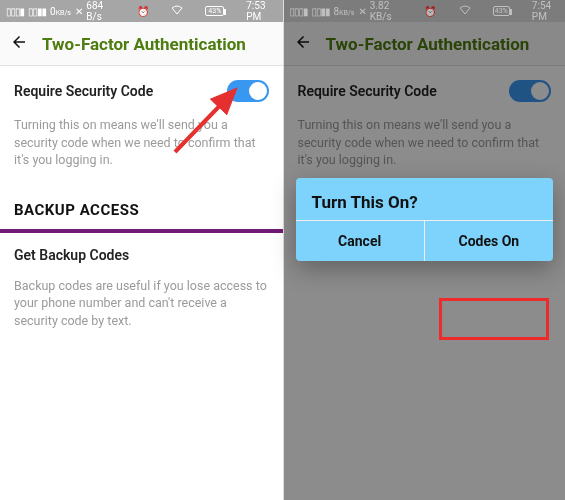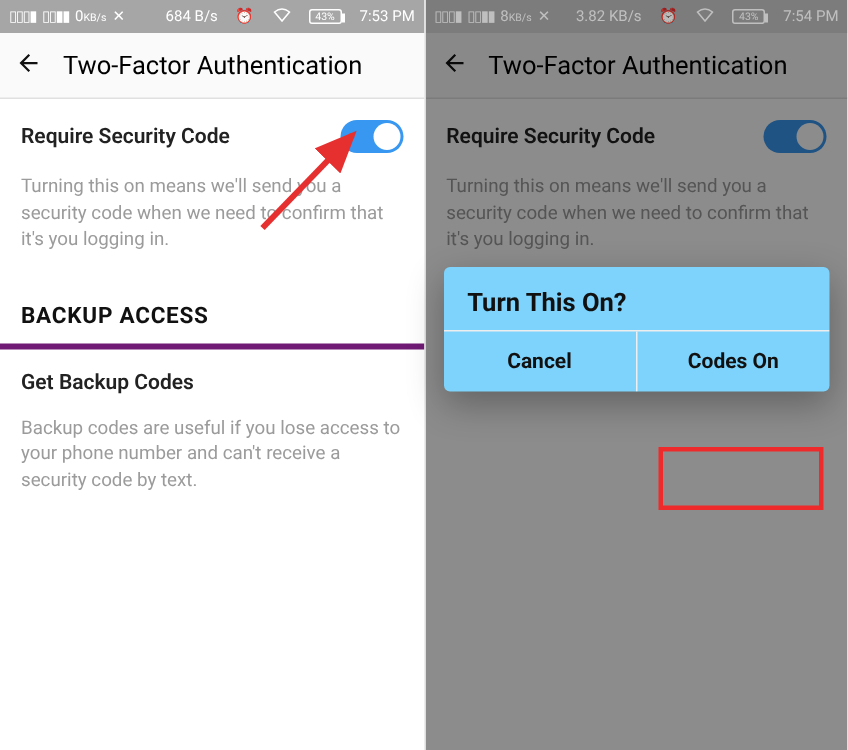--- a/index.html
+++ b/index.html
@@ -23,32 +23,32 @@
     height: 22px;
     background: #a6a6a6;
     color: #fff;
     font-size: 10px;
     display: flex;
     align-items: center;
     padding: 0 6px;
     gap: 3px;
   }
   .sb-left { display: flex; align-items: center; gap: 4px; }
-  .sb-right { margin-left: auto; display: flex; align-items: center; gap: 12px; }
+  .sb-right { margin-left: auto; display: flex; align-items: center; gap: 22px; }
   .app-bar {
     height: 44px;
     background: #fafafa;
     display: flex;
     align-items: center;
     padding: 0 10px;
     border-bottom: 1px solid #e0e0e0;
     gap: 14px;
   }
   .back-arrow { width: 18px; height: 18px; }
-  .app-title { font-size: 17px; font-weight: 400; color: #000000; }
+  .app-title { font-size: 17px; font-weight: 700; color: #4d7c0f; }
   .content { flex: 1; background: #fff; }
   .row {
     display: flex;
     align-items: center;
     padding: 14px 14px;
     justify-content: space-between;
   }
   .row-title { font-size: 14px; font-weight: 600; color: #222; }
   .desc {
     padding: 0 14px 14px 14px;

